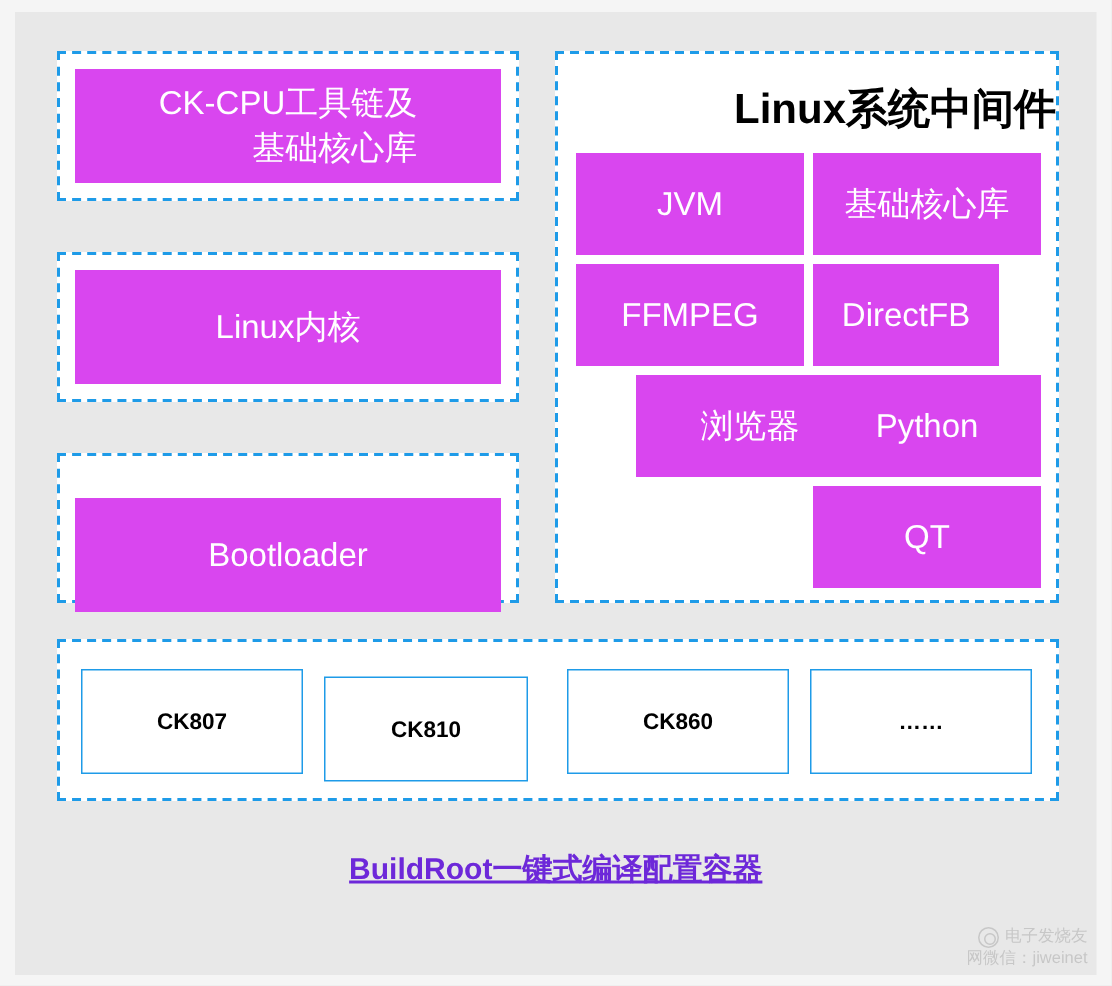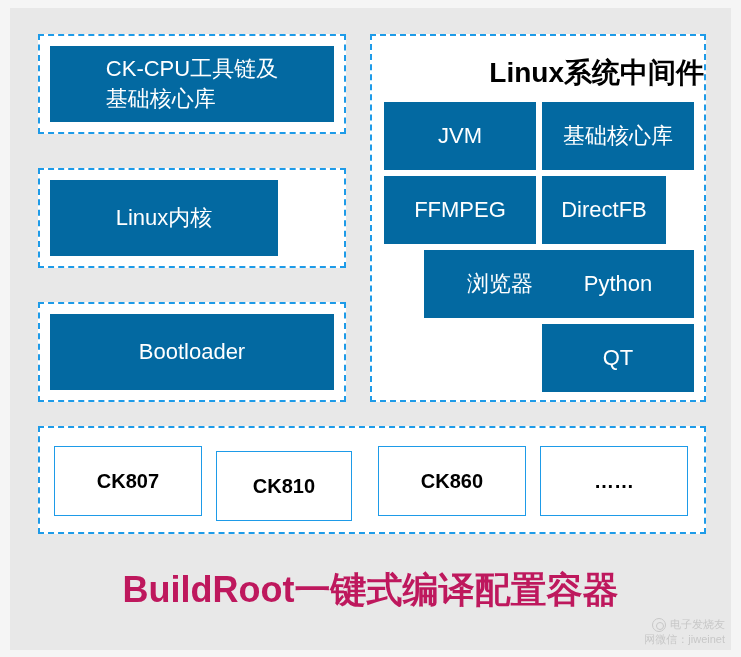--- a/index.html
+++ b/index.html
@@ -19,52 +19,53 @@
     height: 642px;
     background: #e8e8e8;
   }
   .dashed-box {
     position: absolute;
     border: 2px dashed #1e9be8;
     background: #ffffff;
   }
   .solid-box {
     position: absolute;
-    background: #0369a1;
+    background: #d946ef;
     color: #ffffff;
     display: flex;
     align-items: center;
     justify-content: center;
-    text-align: left;
+    text-align: right;
     font-size: 22px;
   }
   .white-box {
     position: absolute;
     background: #ffffff;
     border: 1px solid #1e9be8;
     color: #000000;
     display: flex;
     align-items: center;
     justify-content: center;
     font-weight: bold;
-    font-size: 20px;
+    font-size: 15px;
   }
   .middleware-title {
     color: #000000;
     font-weight: bold;
     font-size: 28px;
     text-align: center;
     position: absolute;
   }
   .footer-title {
     position: absolute;
-    color: #be185d;
+    color: #6d28d9;
     font-weight: bold;
-    font-size: 36px;
+    font-size: 20px;
     text-align: center;
+    text-decoration: underline;
   }
   .watermark {
     position: absolute;
     right: 6px;
     bottom: 4px;
     color: #bfbfbf;
     font-size: 11px;
     text-align: right;
     line-height: 1.3;
     opacity: 0.8;
@@ -87,25 +88,25 @@
 <body>
 
 <div class="canvas">
 
   <div class="dashed-box" style="left:28px; top:26px; width:308px; height:100px;">
     <div class="solid-box" style="left:10px; top:10px; width:284px; height:76px; white-space:pre-line; line-height:1.35;">CK-CPU工具链及
 基础核心库</div>
   </div>
 
   <div class="dashed-box" style="left:28px; top:160px; width:308px; height:100px;">
-    <div class="solid-box" style="left:10px; top:10px; width:228px; height:76px;">Linux内核</div>
+    <div class="solid-box" style="left:10px; top:10px; width:284px; height:76px;">Linux内核</div>
   </div>
 
   <div class="dashed-box" style="left:28px; top:294px; width:308px; height:100px;">
-    <div class="solid-box" style="left:10px; top:10px; width:284px; height:76px;">Bootloader</div>
+    <div class="solid-box" style="left:10px; top:28px; width:284px; height:76px;">Bootloader</div>
   </div>
 
   <div class="dashed-box" style="left:360px; top:26px; width:336px; height:368px;">
     <div class="middleware-title" style="left:0; top:18px; width:100%;text-align:right;">Linux系统中间件</div>
 
     <div class="solid-box" style="left:12px; top:66px;  width:152px; height:68px;">JVM</div>
     <div class="solid-box" style="left:170px; top:66px; width:152px; height:68px;">基础核心库</div>
 
     <div class="solid-box" style="left:12px; top:140px;  width:152px; height:68px;">FFMPEG</div>
     <div class="solid-box" style="left:170px; top:140px; width:124px; height:68px;">DirectFB</div>

